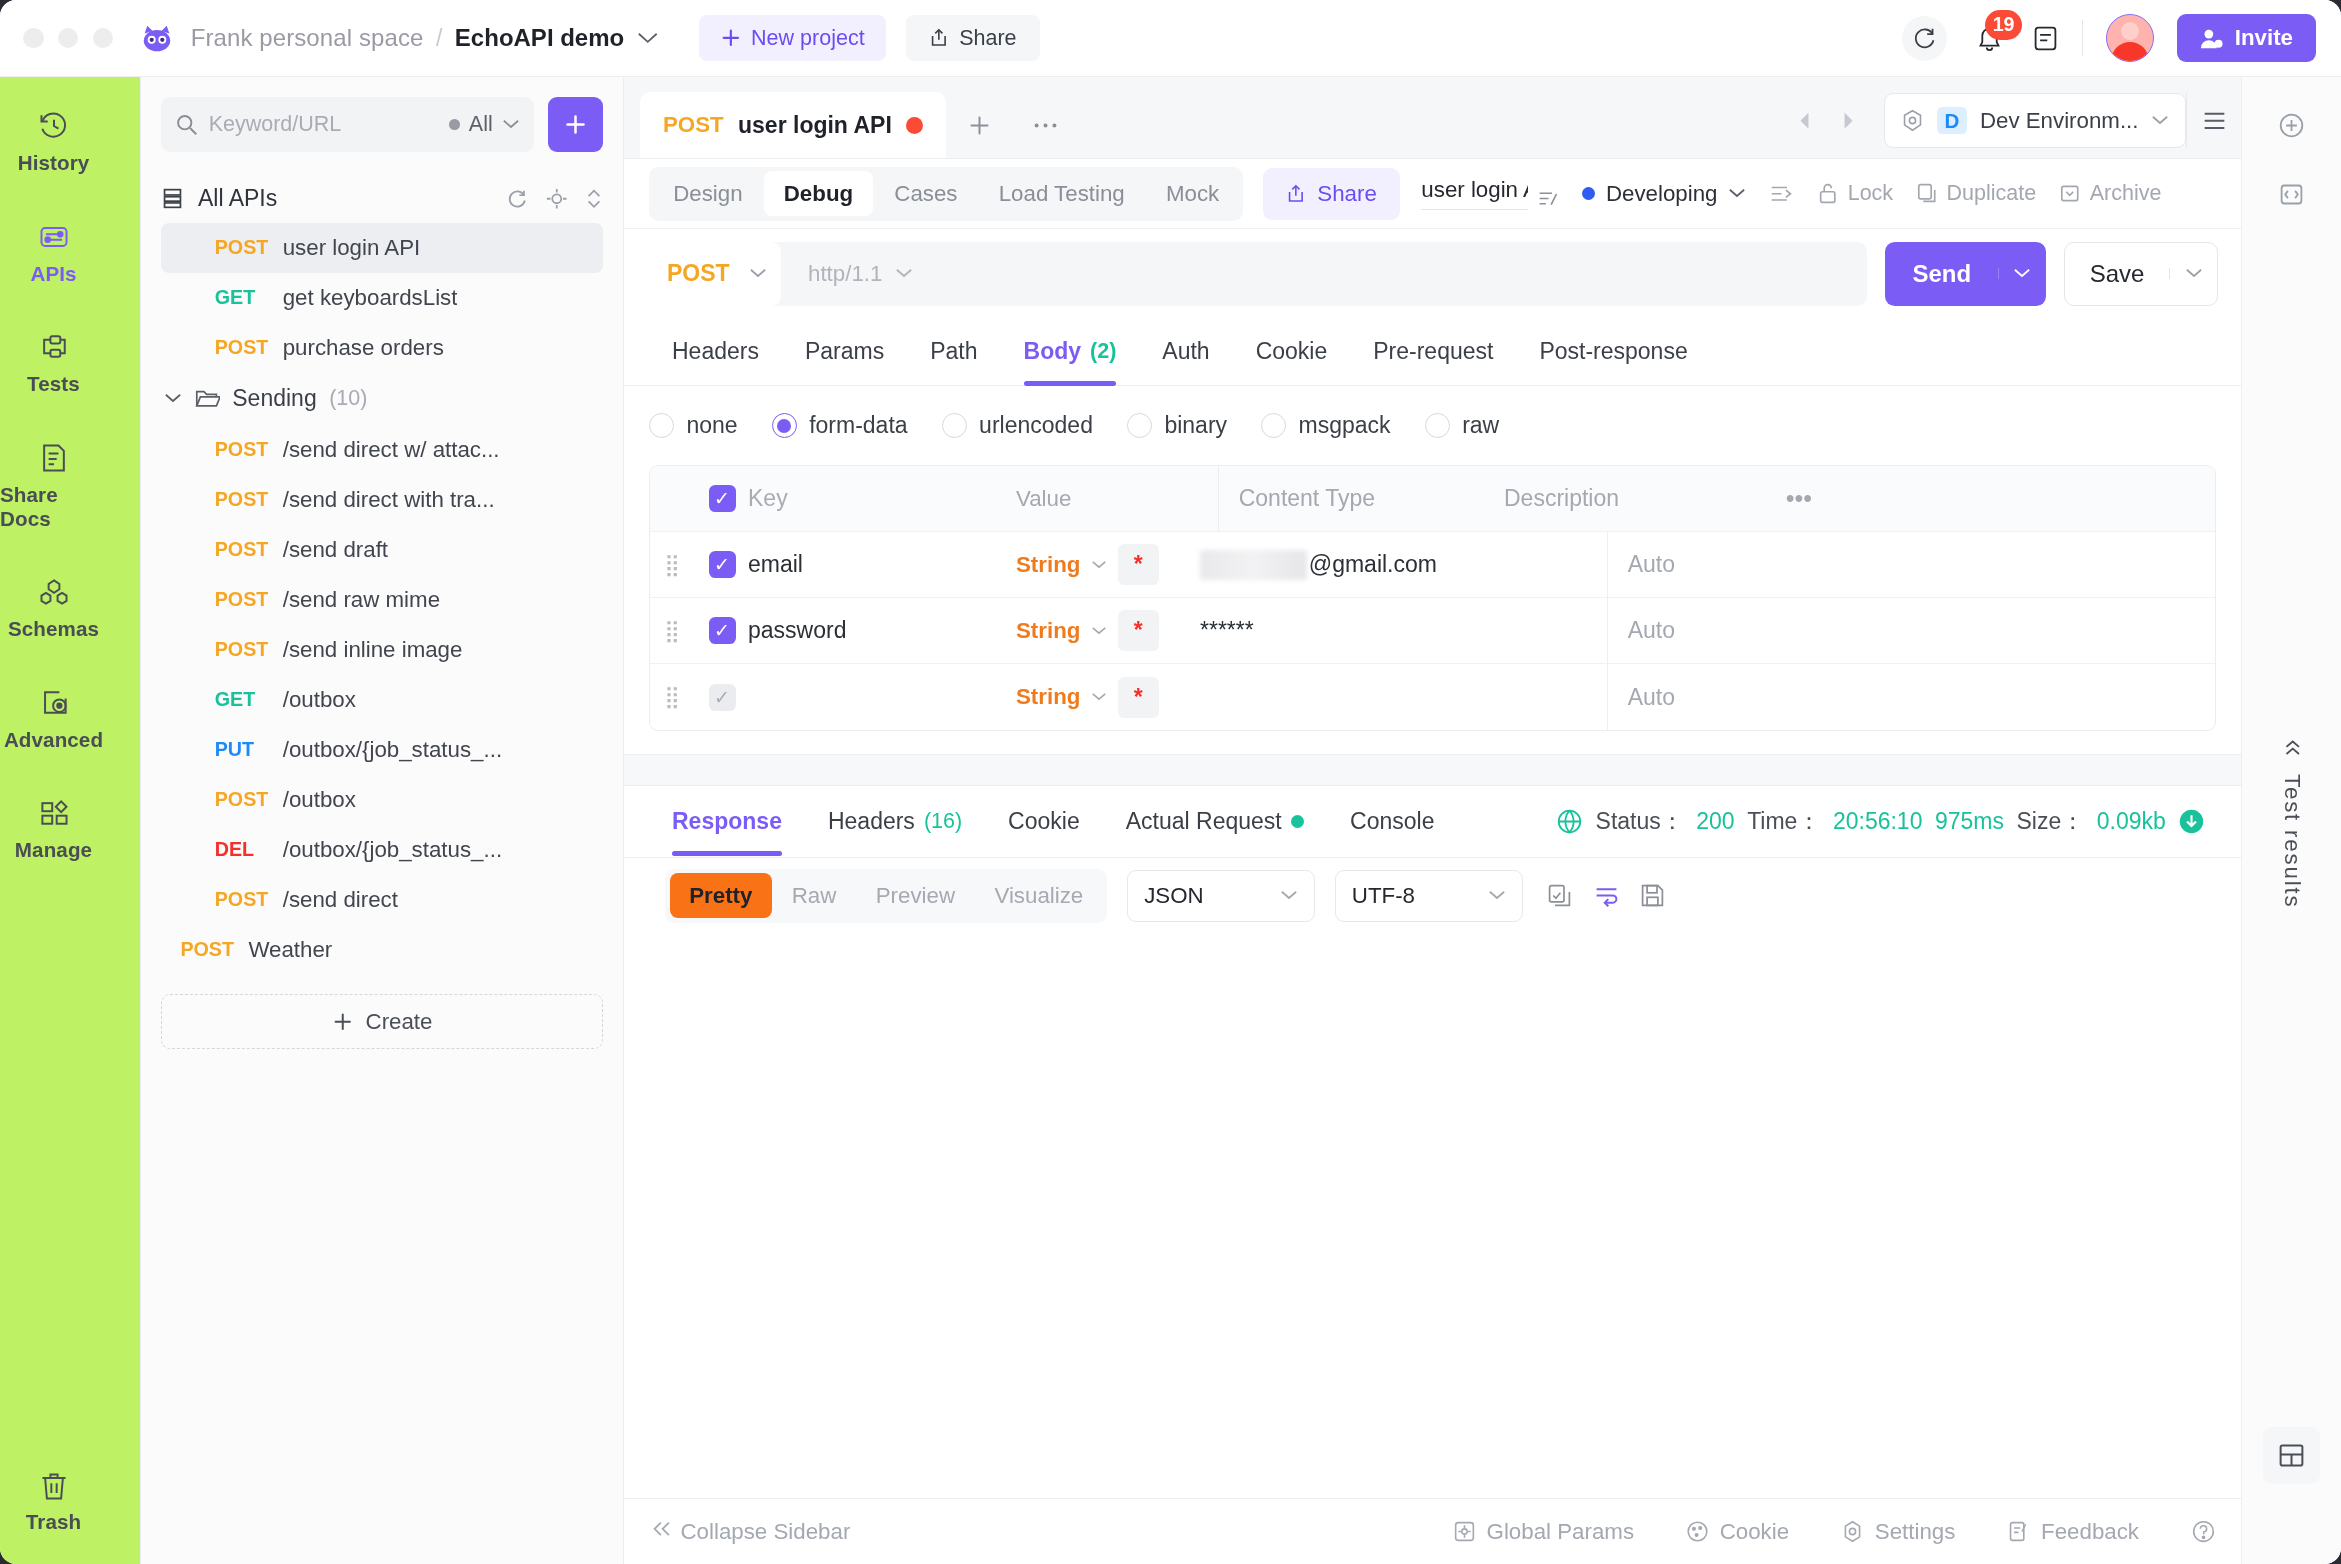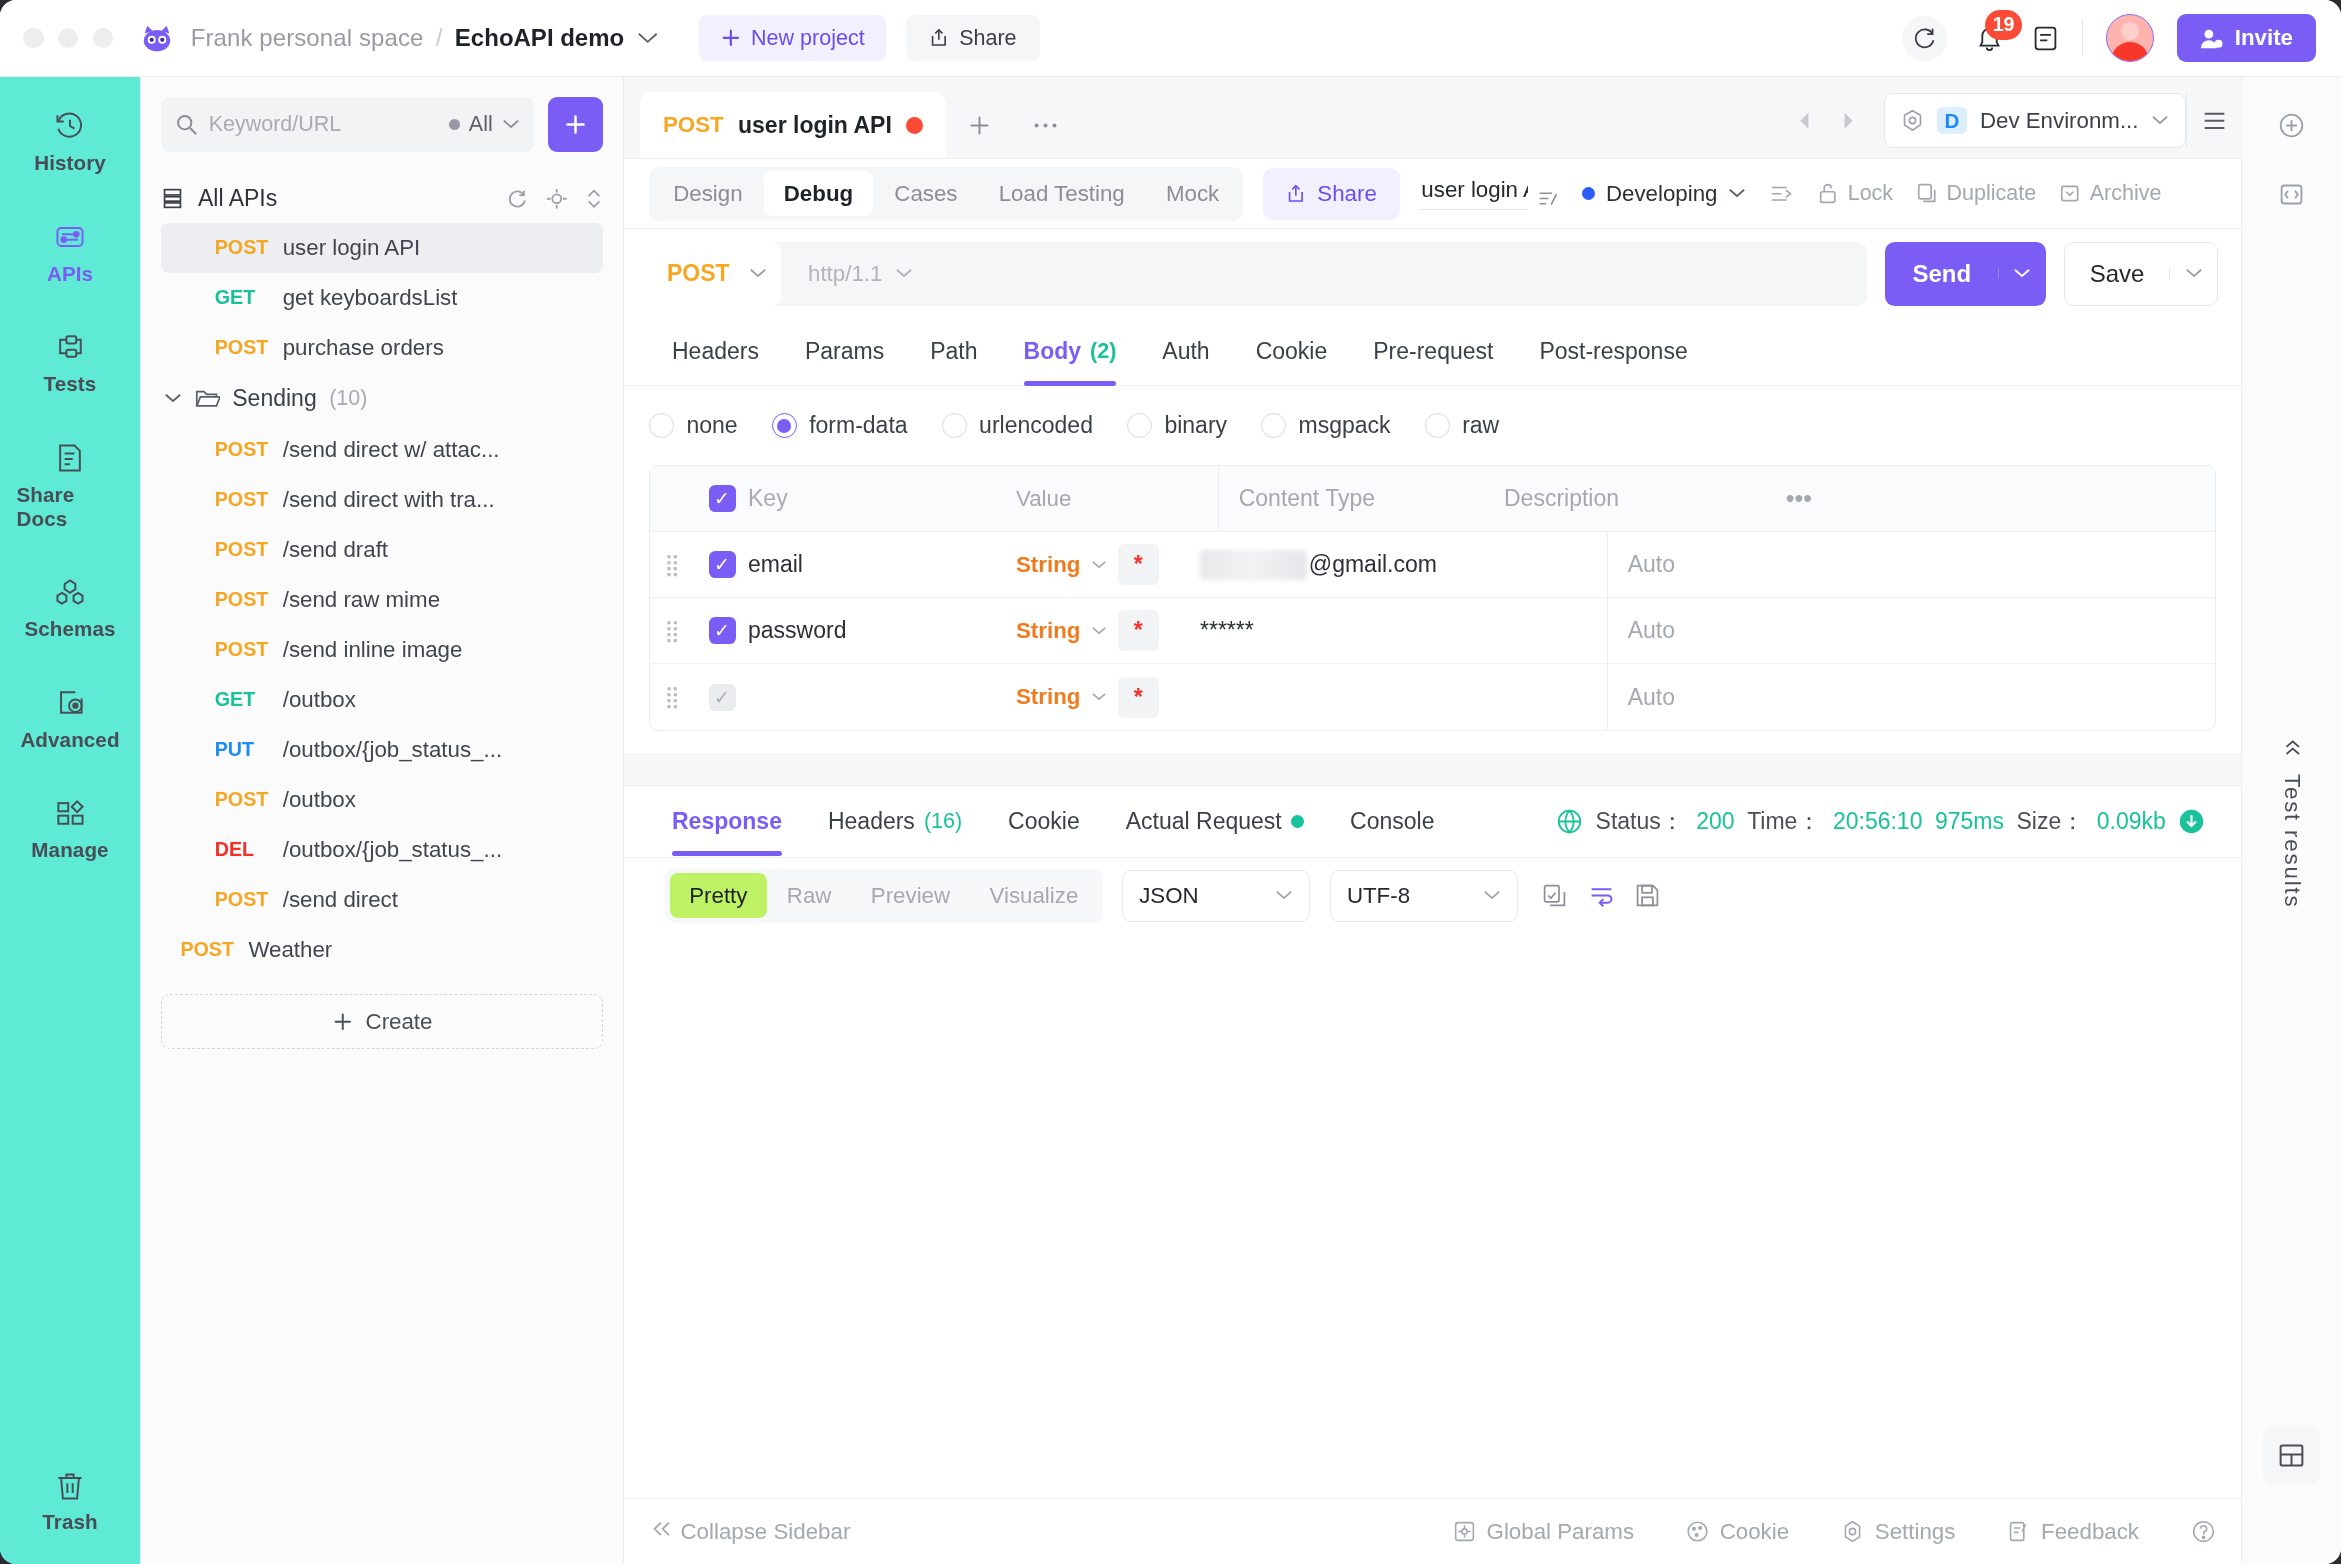--- a/index.html
+++ b/index.html
@@ -80,23 +80,23 @@
     border-radius: 9px; font-size: 22.3px; font-weight: 600;
     display: flex; align-items: center; gap: 11.6px;
   }
 
   
   .body { flex: 1; display: flex; min-height: 0; }
 
   
   .rail {
     width: 141px; flex: 0 0 141px;
-    background: #5eead4;
+    background: #bef264;
     border-right: 0.9px solid #ebedf1;
-    display: flex; flex-direction: column; align-items: center;
+    display: flex; flex-direction: column; 
     padding-top: 19.7px;
   }
   .rail-item {
     width: 107px; padding: 12.5px 0 9px;
     display: flex; flex-direction: column; align-items: center; gap: 8px;
     margin-bottom: 23px;
     color: #494d55;
   }
   .rail-item .lbl { font-size: 20.6px; font-weight: 600; letter-spacing: 0.1px; }
   .rail-item.active { color: #7b5cf5; }
@@ -256,21 +256,21 @@
 
   .resp { flex: 1; display: flex; flex-direction: column; min-height: 0; }
   .resptabs { height: 72px; flex: 0 0 72px; display: flex; align-items: center; padding: 0 25px; border-bottom: 0.9px solid #eff0f3; }
   .respmeta { margin-left: auto; display: flex; align-items: center; gap: 12.5px; font-size: 23px; color: #4a4e56; padding-right: 10.7px;}
   .respmeta .g { color: #19c29a; }
   .globe { width: 27px; height: 27px; }
 
   .fmtrow { height: 75px; flex: 0 0 75px; display: flex; align-items: center; padding: 0 25px 0 41px; gap: 0; }
   .fmtseg { background: #f7f8fa; border-radius: 9.8px; padding: 4.5px; display: flex; }
   .fs { height: 45px; padding: 0 19.7px; display: flex; align-items: center; font-size: 22.3px; color: #a5a9b1; border-radius: 8px; }
-  .fs.on { background: #bef264; color: #1f2228; font-weight: 400; }
+  .fs.on { background: #f97316; color: #1f2228; font-weight: 700; }
   .selbox { margin-left: 19.7px; height: 52px; min-width: 188px; border: 0.9px solid #e6e8ec; border-radius: 9px; display: flex; align-items: center; justify-content: space-between; padding: 0 16px; font-size: 22.3px; color: #25282e; }
   .selbox .ch { color: #a4a8b0; font-size: 19px; }
   .fmticons { margin-left: 23px; display: flex; gap: 19.7px; color: #8b8f97; }
 
   .jsonwrap { flex: 1; position: relative; min-height: 0; padding: 0 25px 0 0; }
   .editor { position: absolute; left: 782px; top: 968px; right: 116px; bottom: 27px; display: flex; font-family: "DejaVu Sans Mono", monospace; }
   .vline { position: absolute; left: 776px; top: 971px; bottom: 27px; width: 1.8px; background: #e9eaec; }
 
   .rightrail {
     width: 100px; flex: 0 0 100px; border-left: 0.9px solid #eceef2;

